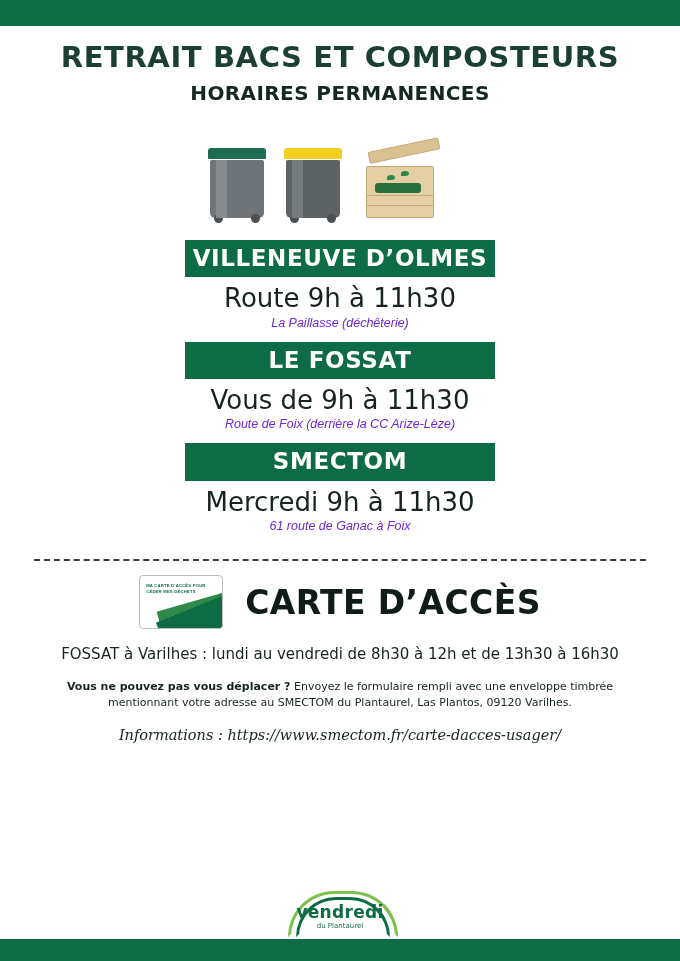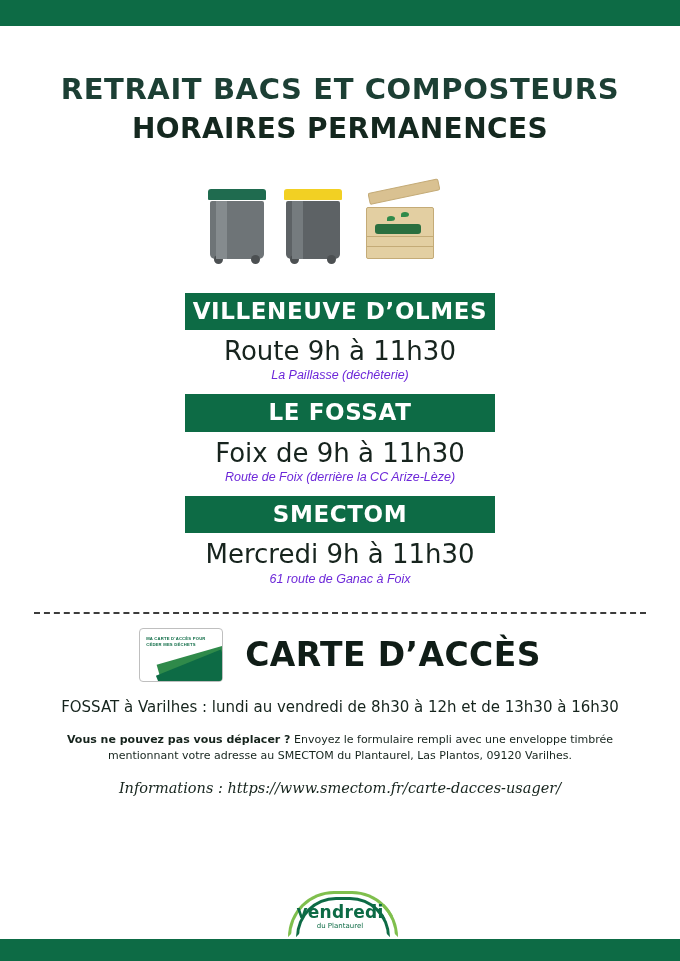--- a/index.html
+++ b/index.html
@@ -39,32 +39,32 @@
   }
   .content {
     flex: 1 1 auto;
     padding: 0 34px;
     display: flex;
     flex-direction: column;
   }
   
   .title-block {
     text-align: center;
-    margin-top: 48px;
+    margin-top: 16px;
   }
   .title-1 {
     font-size: 29px;
     letter-spacing: 0.6px;
     color: #1c3f34;
     font-weight: 600;
     font-family: "DejaVu Sans", sans-serif;
     line-height: 1.1;
   }
   .title-2 {
-    font-size: 28px;
+    font-size: 20px;
     letter-spacing: 0.4px;
     color: #14281f;
     font-weight: bold;
     font-family: "DejaVu Sans", sans-serif;
     margin-top: 8px;
     line-height: 1.1;
   }
   
   .illustration {
     margin: 24px auto 0 auto;
@@ -153,21 +153,21 @@
   }
   .leaf {
     position: absolute;
     width: 8px;
     height: 5px;
     background: #2f8a4a;
     border-radius: 50% 50% 50% 0;
   }
   
   .schedule {
-    margin-top: 28px;
+    margin-top: 16px;
   }
   .entry {
     text-align: center;
     margin-bottom: 12px;
   }
   .entry-banner {
     background: #0d6b45;
     color: #ffffff;
     font-size: 23px;
     font-weight: bold;
@@ -379,21 +379,21 @@
     <div class="schedule">
 
       <div class="entry">
         <div class="entry-banner">VILLENEUVE D’OLMES</div>
         <div class="entry-time">Route 9h à 11h30</div>
         <div class="entry-addr">La Paillasse (déchêterie)</div>
       </div>
 
       <div class="entry">
         <div class="entry-banner">LE FOSSAT</div>
-        <div class="entry-time">Foix de 9h à 11h30</div>
+        <div class="entry-time">Vous de 9h à 11h30</div>
         <div class="entry-addr">Route de Foix (derrière la CC Arize-Lèze)</div>
       </div>
 
       <div class="entry">
         <div class="entry-banner">SMECTOM</div>
         <div class="entry-time">Mercredi 9h à 11h30</div>
         <div class="entry-addr">61 route de Ganac à Foix</div>
       </div>
 
 

